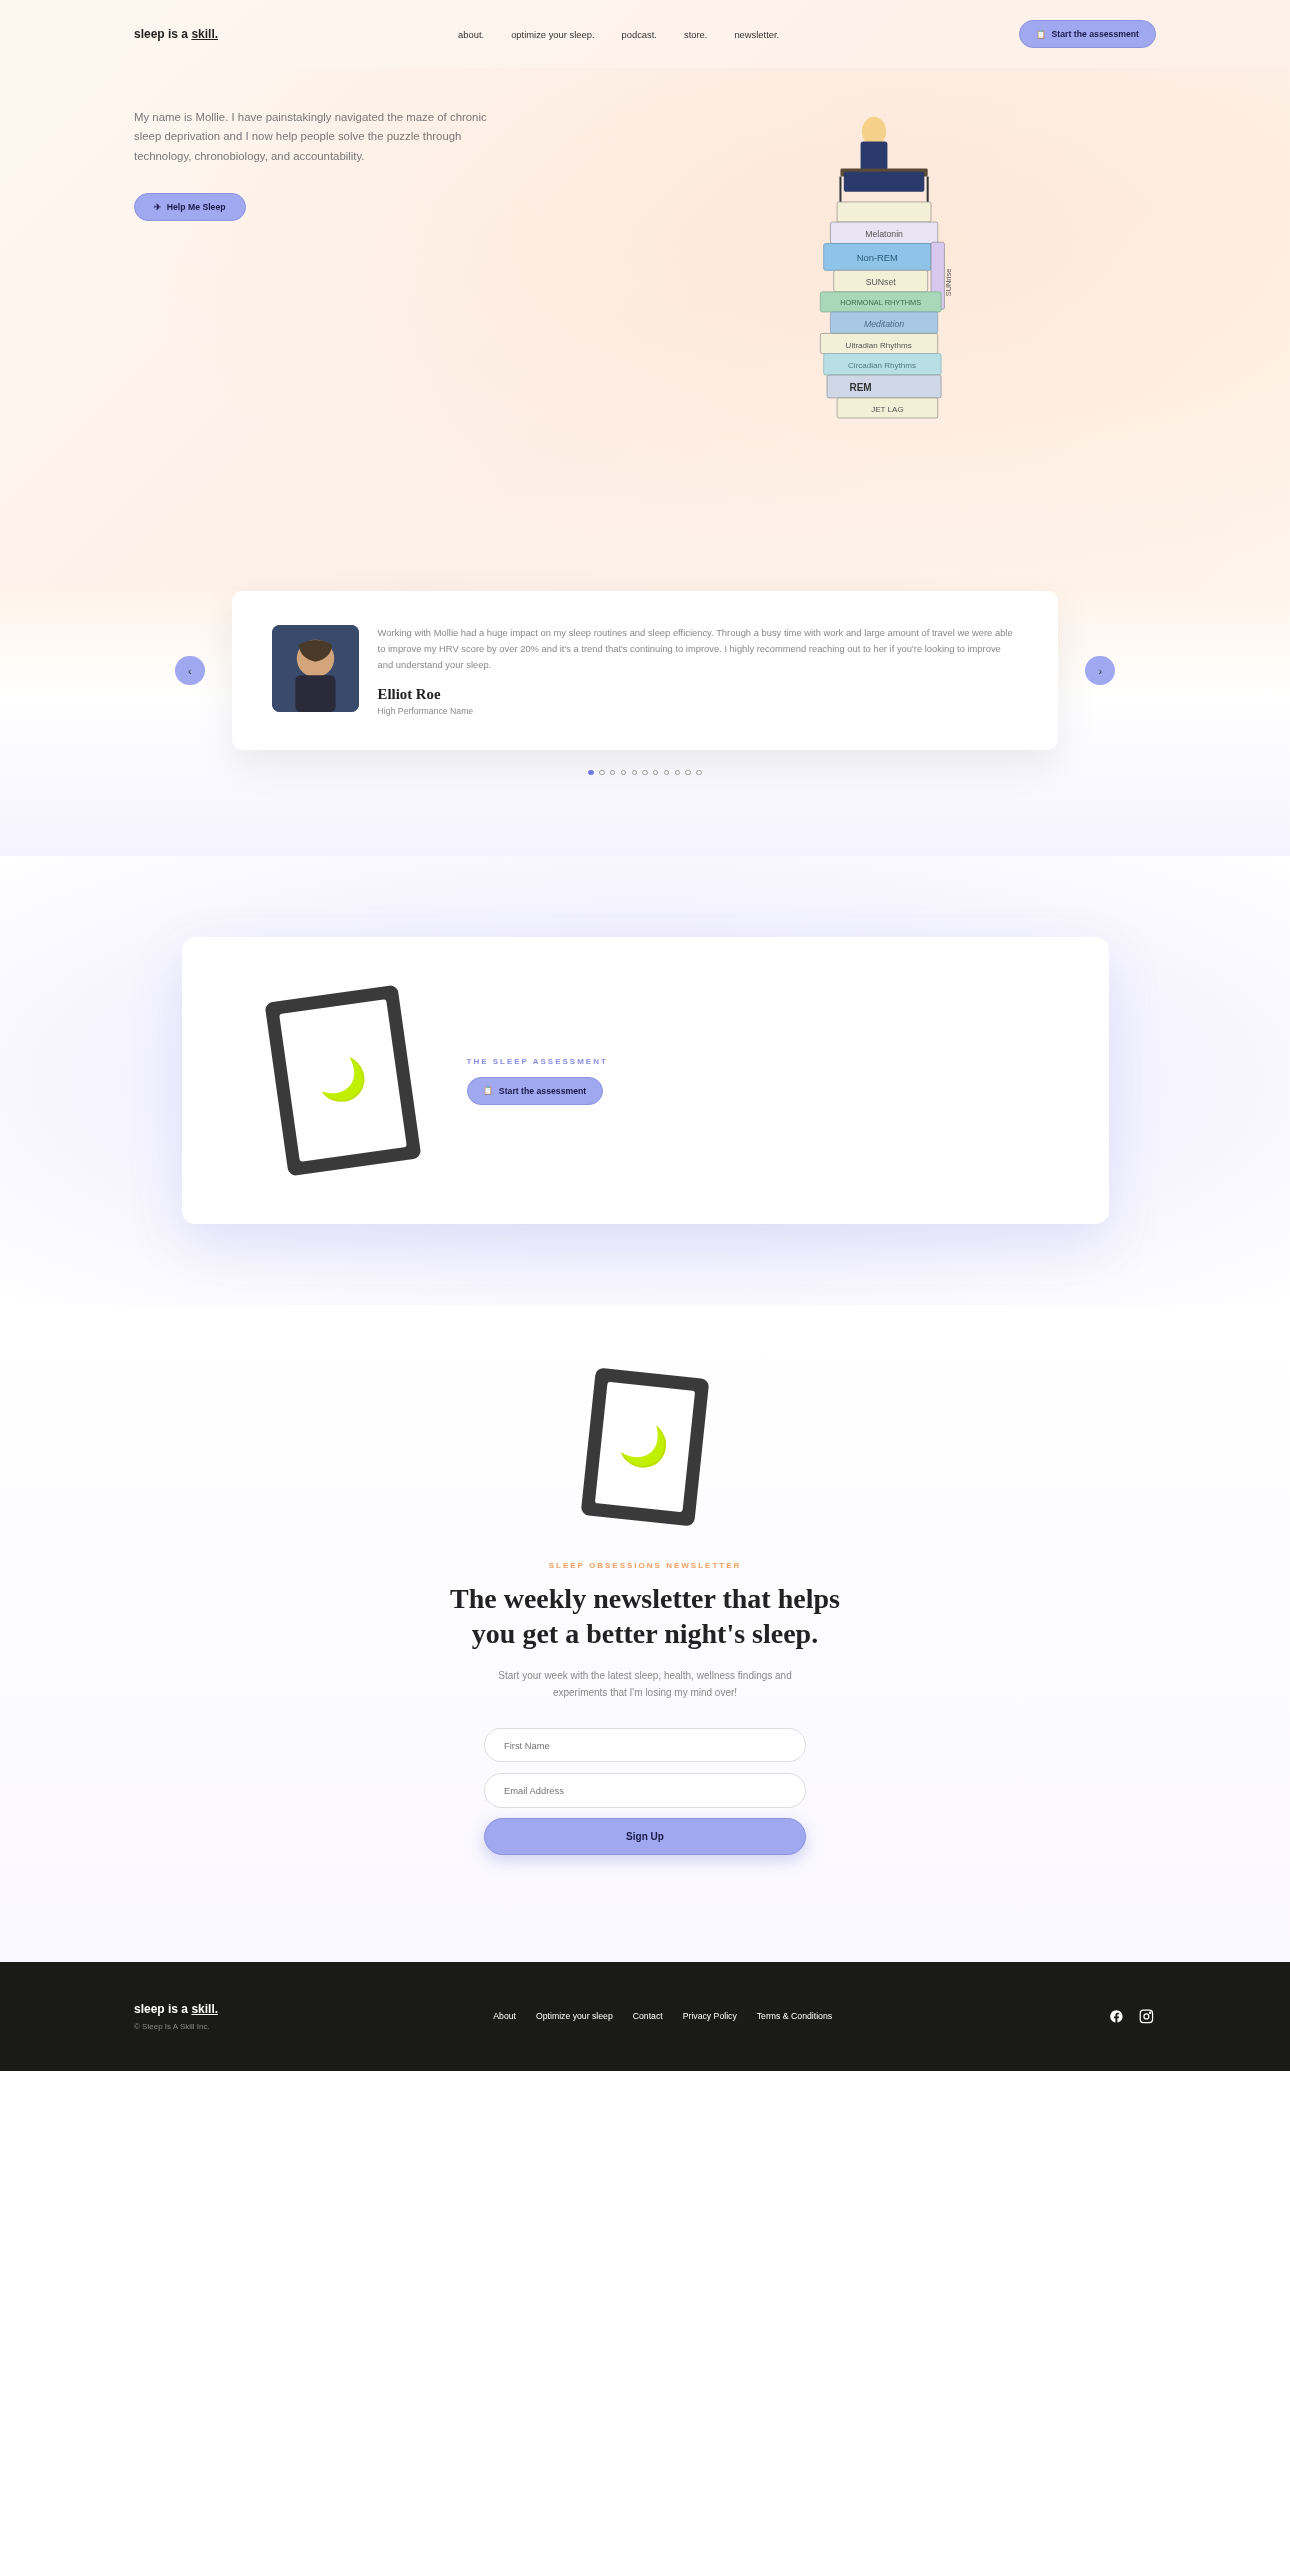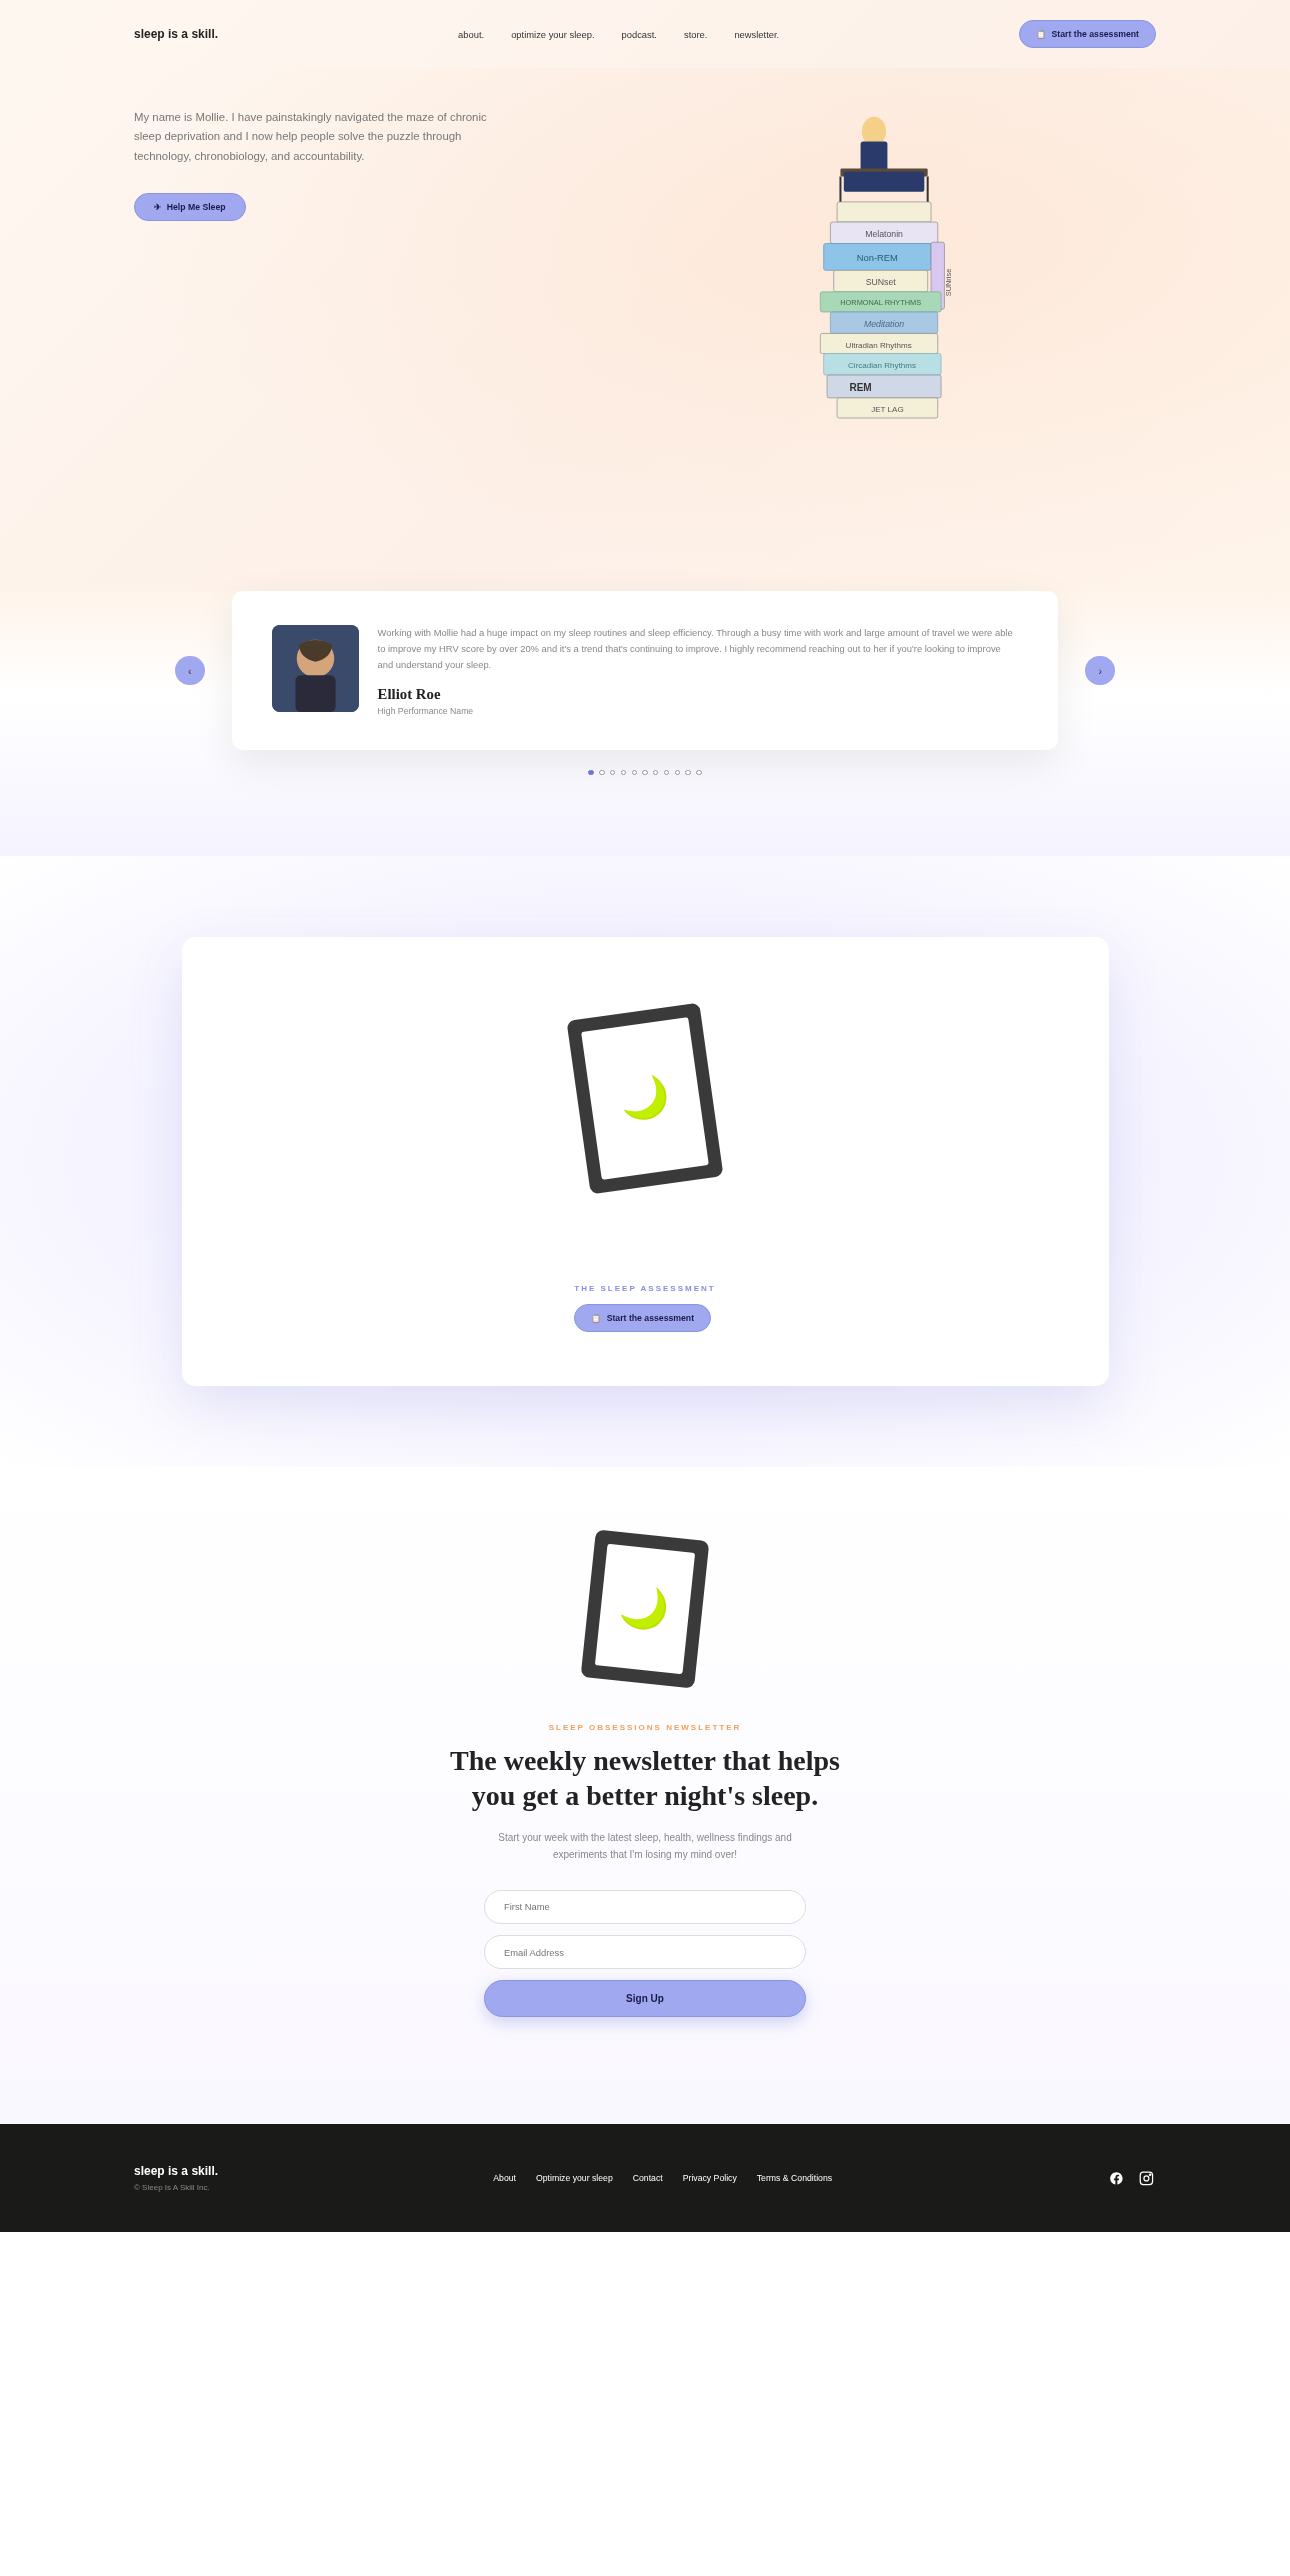--- a/index.html
+++ b/index.html
@@ -3,21 +3,21 @@
   <meta charset="utf-8">
   <style>
     * { margin: 0; padding: 0; box-sizing: border-box; }
     body { font-family: -apple-system, BlinkMacSystemFont, 'Segoe UI', sans-serif; color: #222; background: #fff; }
     
     .page-wrapper { max-width: 1290px; margin: 0 auto; }
     
     
     .header { display: flex; align-items: center; justify-content: space-between; padding: 20px 134px; background: linear-gradient(135deg, #fef7f0 0%, #fdf0e8 100%); }
     .logo { font-size: 12px; font-weight: 700; }
-    .logo .underline { text-decoration-thickness: 1.3px; }
+    .logo .underline { text-decoration: underline; text-decoration-thickness: 1.3px; }
     .nav { display: flex; gap: 27px; }
     .nav a { font-size: 9.4px; color: #333; text-decoration: none; }
     .btn-primary { background: #a0a8ef; color: #1a1a4a; border: 0.7px solid #8c94e0; padding: 8px 16px; border-radius: 16px; font-size: 8.7px; font-weight: 700; cursor: pointer; display: inline-flex; align-items: center; gap: 5.4px; }
     .btn-primary .icon { font-size: 8px; }
     
     
     .hero { display: flex; padding: 40px 134px 121px; background: linear-gradient(135deg, #fef7f0 0%, #fdf0e8 50%, #fff4ea 100%); position: relative; overflow: hidden; }
     .hero::before { content: ''; position: absolute; inset: 0; background: radial-gradient(ellipse at 70% 30%, rgba(255,220,195,0.4) 0%, transparent 60%); }
     .hero-content { flex: 1; position: relative; z-index: 1; max-width: 457px; }
     .hero h1 { font-size: 35px; font-weight: 700; line-height: 1.2; font-family: Georgia, serif; margin-bottom: 20px; }
@@ -35,21 +35,21 @@
     .testimonial-text { flex: 1; }
     .testimonial-text .quote { font-size: 9.4px; color: #888; line-height: 1.7; margin-bottom: 13.4px; }
     .testimonial-text .name { font-size: 14.8px; font-weight: 700; font-family: Georgia, serif; margin-bottom: 2.7px; }
     .testimonial-text .role { font-size: 8.7px; color: #888; }
     .dots { display: flex; gap: 5.4px; justify-content: center; margin-top: 20px; }
     .dot { width: 5.4px; height: 5.4px; border-radius: 50%; background: #fff; border: 0.7px solid #999; cursor: pointer; }
     .dot.active { background: #6b76e0; border-color: #6b76e0; }
     
     
     .assessment-section { padding: 81px 134px; background: radial-gradient(ellipse at center, #e8e5ff 0%, #f8f7ff 70%, #fff 100%); }
-    .assessment-card { background: #fff; border-radius: 13.4px; padding: 54px 67px; box-shadow: 0 20px 54px rgba(100,100,200,0.15); max-width: 927px; margin: 0 auto; display: flex; gap: 78px; align-items: center; flex-direction: column; }
+    .assessment-card { background: #fff; border-radius: 13.4px; padding: 36px 67px; box-shadow: 0 20px 54px rgba(100,100,200,0.15); max-width: 927px; margin: 0 auto; display: flex; gap: 30px; align-items: center; }
     .assessment-image { width: 188px; height: 215px; flex-shrink: 0; display: flex; align-items: center; justify-content: center; }
     .clipboard { width: 134px; height: 175px; background: #3a3a3a; border-radius: 8px; position: relative; transform: rotate(-8deg); }
     .clipboard::before { content: ''; position: absolute; top: 13.4px; left: 13.4px; right: 13.4px; bottom: 13.4px; background: #fff; border-radius: 2.7px; }
     .clipboard::after { content: '🌙'; position: absolute; top: 50%; left: 50%; transform: translate(-50%, -50%); font-size: 40px; filter: hue-rotate(20deg) saturate(2); }
     .assessment-content { flex: 1; }
     .eyebrow { font-size: 8px; font-weight: 700; letter-spacing: 2px; text-transform: uppercase; color: #8b8ee0; margin-bottom: 10.7px; }
     .eyebrow.orange { color: #f0a060; }
     .assessment-content h2 { font-size: 27px; font-weight: 700; font-family: Georgia, serif; line-height: 1.25; margin-bottom: 16px; }
     .assessment-content p { font-size: 10.7px; color: #888; line-height: 1.7; margin-bottom: 21.5px; max-width: 376px; }
     

